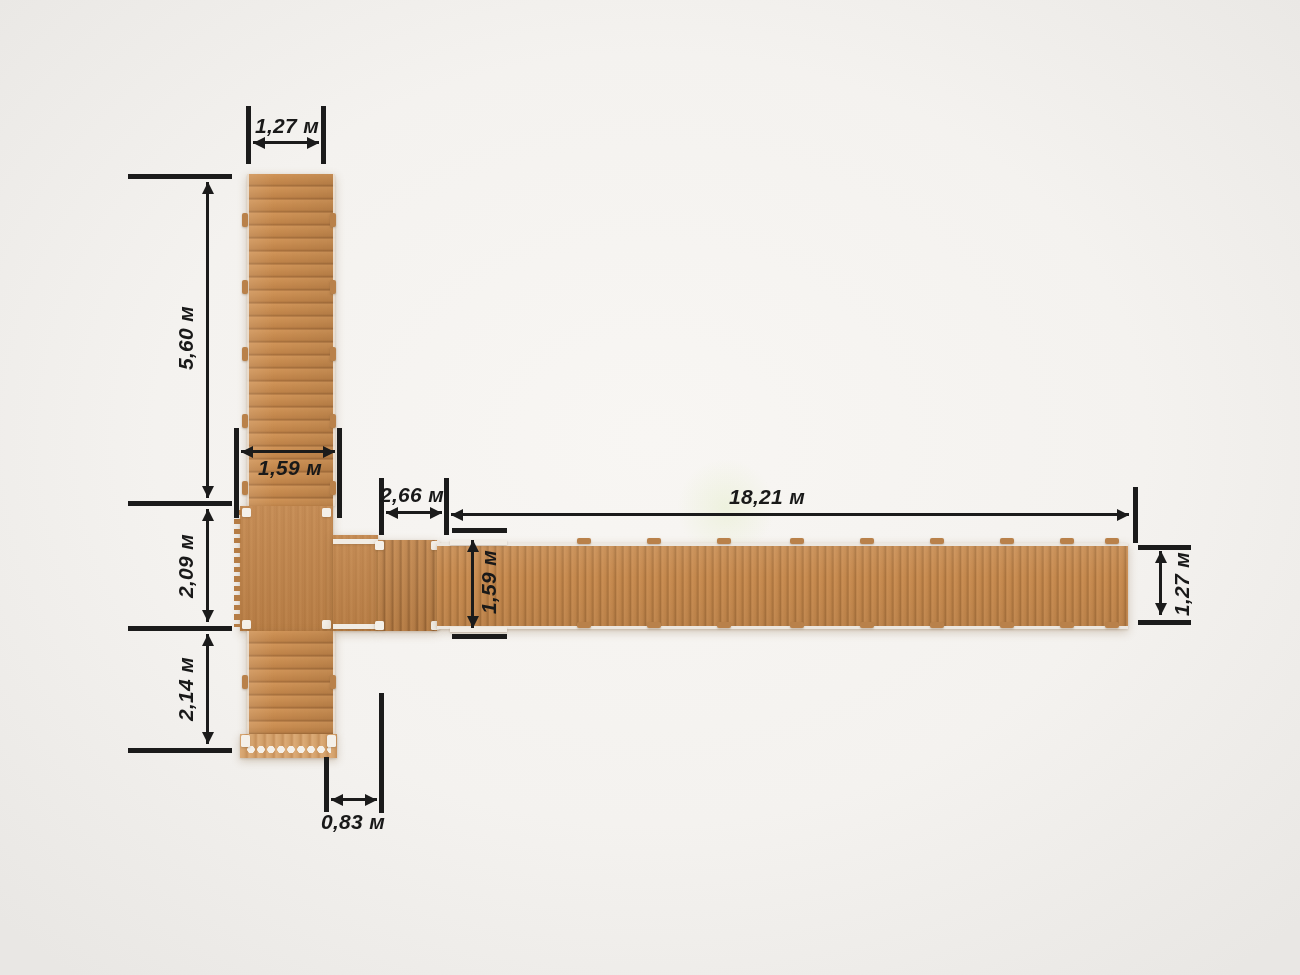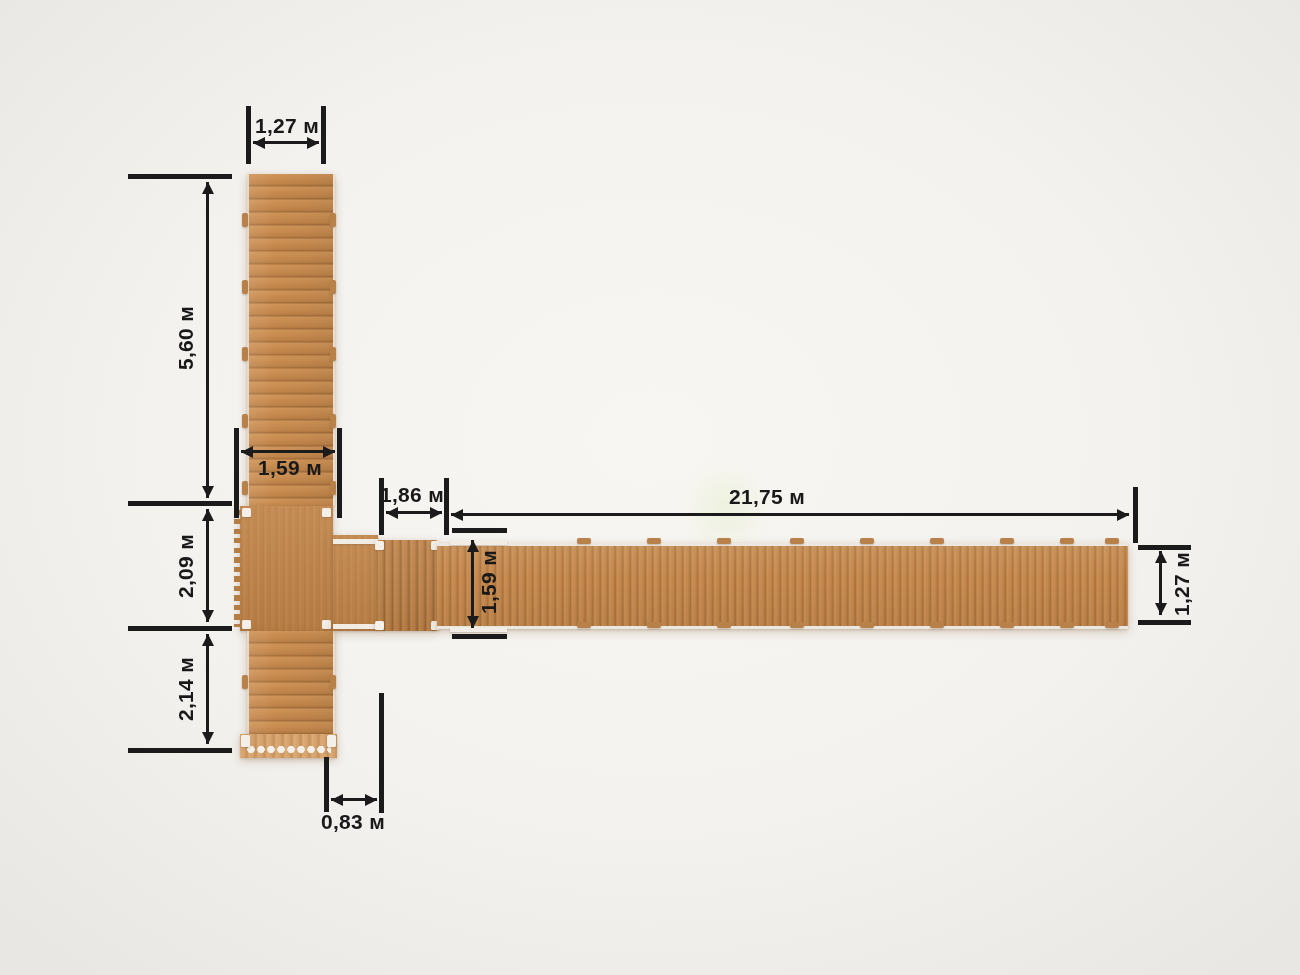--- a/index.html
+++ b/index.html
@@ -6,20 +6,21 @@
   body{
     width:1300px;height:975px;
     font-family:"Liberation Sans","DejaVu Sans",sans-serif;
     background:#ecEAe7;
   }
   #canvas{
     position:relative;width:1300px;height:975px;overflow:hidden;
     background:
       radial-gradient(circle 70px at 726px 508px, rgba(196,224,130,0.18), rgba(196,224,130,0) 70%),
       radial-gradient(ellipse 900px 700px at 50% 45%, #f8f6f3 0%, #f4f2ef 55%, #e9e7e4 100%);
+    font-style: italic;
   }
 
   
   .wood{position:absolute;box-shadow:0 3px 9px rgba(130,95,55,.30),0 1px 2px rgba(130,95,55,.22);}
   .planks-h{ 
     background:
       linear-gradient(90deg, rgba(255,255,255,.10), rgba(0,0,0,0) 30%, rgba(0,0,0,.06)),
       repeating-linear-gradient(180deg,#d09458 0px,#c88c50 5px,#bf8349 10px,#a26c3a 12px,#d09458 13px);
   }
   .planks-v{ 
@@ -141,22 +142,22 @@
   <div class="arrow h" style="left:451px;top:513px;width:678px;"></div>
   <div class="arrow v" style="left:471px;top:540px;height:88px;"></div>
   <div class="arrow v" style="left:1159px;top:551px;height:64px;"></div>
 
   <div class="dim-label" style="left:287px;top:126px;">1,27 м</div>
   <div class="dim-label rot" style="left:186px;top:338px;">5,60 м</div>
   <div class="dim-label" style="left:290px;top:468px;">1,59 м</div>
   <div class="dim-label rot" style="left:186px;top:566px;">2,09 м</div>
   <div class="dim-label rot" style="left:186px;top:689px;">2,14 м</div>
   <div class="dim-label" style="left:353px;top:822px;">0,83 м</div>
-  <div class="dim-label" style="left:412px;top:495px;">1,86 м</div>
-  <div class="dim-label" style="left:767px;top:497px;">21,75 м</div>
+  <div class="dim-label" style="left:412px;top:495px;">2,66 м</div>
+  <div class="dim-label" style="left:767px;top:497px;">18,21 м</div>
   <div class="dim-label rot" style="left:489px;top:582px;">1,59 м</div>
   <div class="dim-label rot" style="left:1182px;top:584px;">1,27 м</div>
 <div class="tab" style="left: 242px; top: 213px; width: 6px; height: 14px;"></div>
     <div class="tab" style="left: 330px; top: 213px; width: 6px; height: 14px;"></div>
     <div class="tab" style="left: 242px; top: 280px; width: 6px; height: 14px;"></div>
     <div class="tab" style="left: 330px; top: 280px; width: 6px; height: 14px;"></div>
     <div class="tab" style="left: 242px; top: 347px; width: 6px; height: 14px;"></div>
     <div class="tab" style="left: 330px; top: 347px; width: 6px; height: 14px;"></div>
     <div class="tab" style="left: 242px; top: 414px; width: 6px; height: 14px;"></div>
     <div class="tab" style="left: 330px; top: 414px; width: 6px; height: 14px;"></div>

